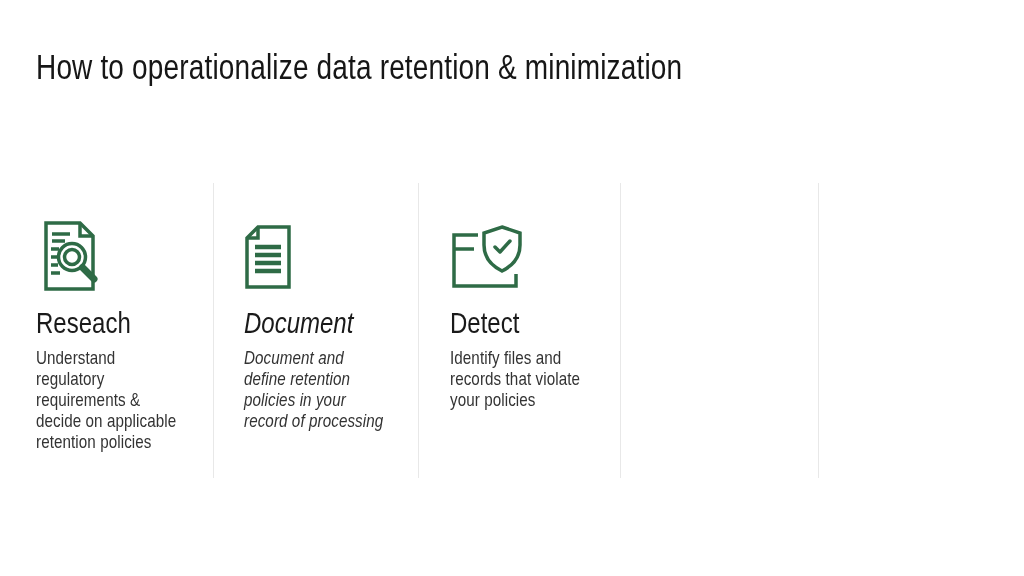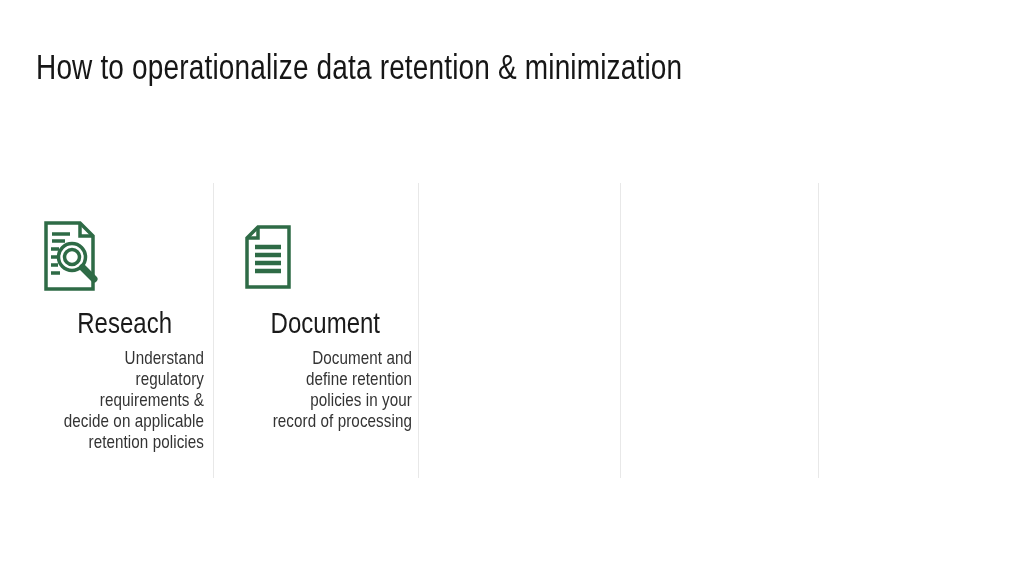--- a/index.html
+++ b/index.html
@@ -34,24 +34,23 @@
   }
   .divider-1 { left: 213px; }
   .divider-2 { left: 418px; }
   .divider-3 { left: 620px; }
   .divider-4 { left: 818px; }
 
   .step {
     position: absolute;
     top: 215px;
     width: 170px;
-    text-align: right;
   }
   .step-1 { left: 36px; }
-  .step-2 { left: 244px; }
+  .step-2 { left: 244px; font-style: italic; }
   .step-3 { left: 450px; }
   .step-4 { left: 656px; }
   .step-5 { left: 853px; width: 160px; }
 
   .icon-box {
     height: 80px;
     display: flex;
     align-items: flex-end;
   }
   .icon-box svg { display: block; }
@@ -121,16 +120,30 @@
         <path class="ic" d="M11 23 H37 M11 31 H37 M11 39 H37 M11 47 H37" stroke-width="4.5"></path>
       </svg>
     </div>
     <h2 class="step-title">Document</h2>
     <p class="step-desc">Document and
 define retention
 policies in your
 record of processing</p>
   </div>
 
+  <div class="step step-3">
+    <div class="icon-box">
+      <svg width="74" height="66" viewBox="0 0 74 66" style="margin-bottom:5px">
+        <path class="ic" d="M28 11 H4 V62 H66 V50" stroke-width="3.5"></path>
+        <path class="ic" d="M4 25 H24" stroke-width="3.5"></path>
+        <path class="ic" d="M52 3 L70 9 V21 C70 34 62 42 52 47 C42 42 34 34 34 21 V9 Z" stroke-width="3.5" fill="#ffffff"></path>
+        <path class="ic" d="M45 23 L50 28 L60 17" stroke-width="3.5" stroke-linecap="round" stroke-linejoin="round"></path>
+      </svg>
+    </div>
+    <h2 class="step-title">Detect</h2>
+    <p class="step-desc">Identify files and
+records that violate
+your policies</p>
+  </div>
 
 
 
 </div>
 
 </body></html>

